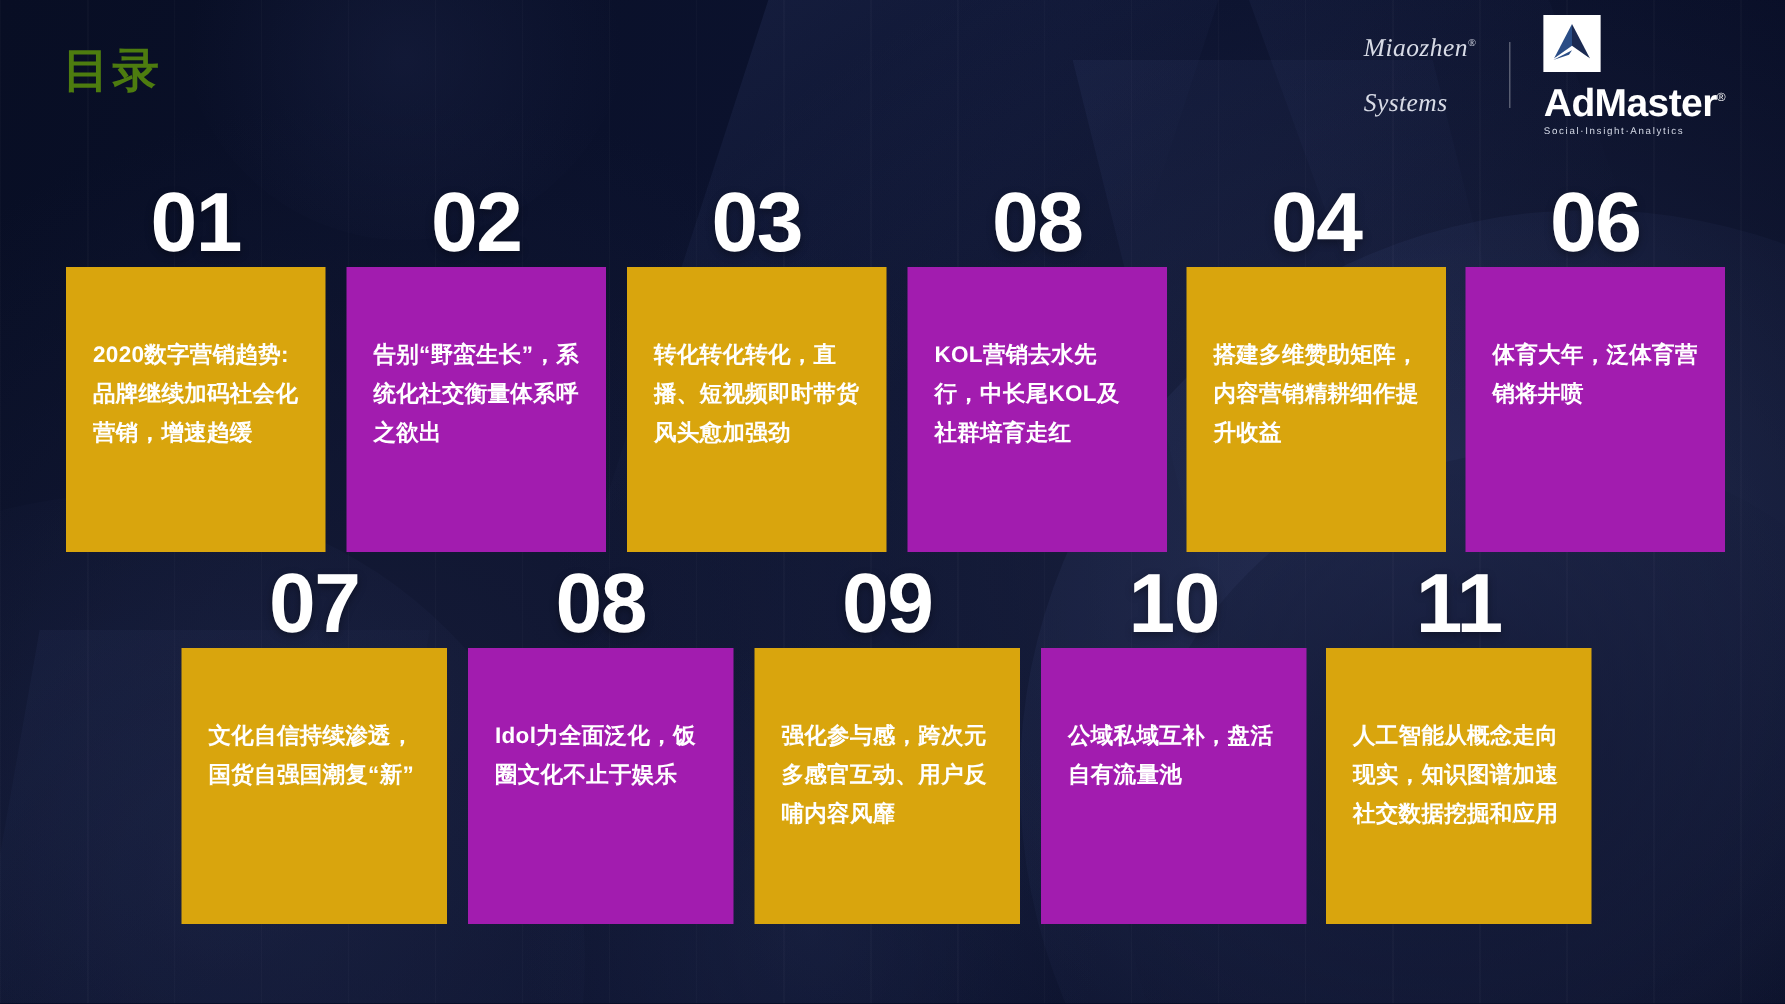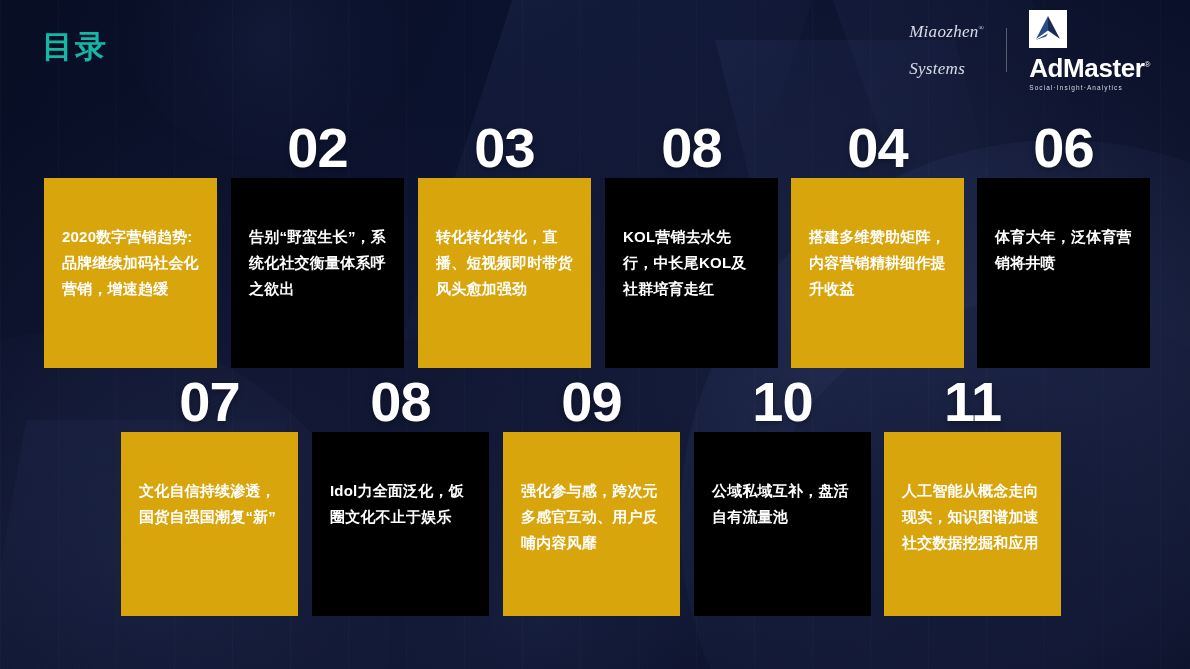--- a/index.html
+++ b/index.html
@@ -59,21 +59,21 @@
   
   .header {
     position: absolute;
     left: 0; right: 0; top: 0;
     height: 100px;
   }
   .page-title {
     position: absolute;
     left: 42px;
     top: 31px;
-    color: #14b8a6;
+    color: #4d7c0f;
     font-size: 31px;
     font-weight: 700;
     letter-spacing: 2px;
     line-height: 1;
   }
   .logos {
     position: absolute;
     right: 40px;
     top: 24px;
     display: flex;
@@ -144,21 +144,21 @@
     letter-spacing: -1px;
     text-shadow: 0 2px 6px rgba(0,0,0,.35);
   }
   .card-box {
     width: 100%;
     height: 100%;
     box-sizing: border-box;
     padding: 46px 18px 14px 18px;
   }
   .card-box.gold { background: #d9a50d; }
-  .card-box.blue { background: #000000; }
+  .card-box.blue { background: #a21caf; }
   .card-text {
     color: #ffffff;
     font-size: 15px;
     font-weight: 700;
     line-height: 1.72;
     letter-spacing: .2px;
     word-break: break-word;
   }
 </style>
 </head>
@@ -207,20 +207,21 @@
         </span>
       </div>
     </div>
   </div>
 
   <div id="cards-root">
       <div class="card" style="left: 44px; top: 178px; width: 173px; height: 190px;">
         <div class="card-box gold">
           <div class="card-text">2020数字营销趋势: 品牌继续加码社会化营销，增速趋缓</div>
         </div>
+        <div class="card-num">01</div>
       </div>
       <div class="card" style="left: 231px; top: 178px; width: 173px; height: 190px;">
         <div class="card-box blue">
           <div class="card-text">告别“野蛮生长”，系统化社交衡量体系呼之欲出</div>
         </div>
         <div class="card-num">02</div>
       </div>
       <div class="card" style="left: 418px; top: 178px; width: 173px; height: 190px;">
         <div class="card-box gold">
           <div class="card-text">转化转化转化，直播、短视频即时带货风头愈加强劲</div>

